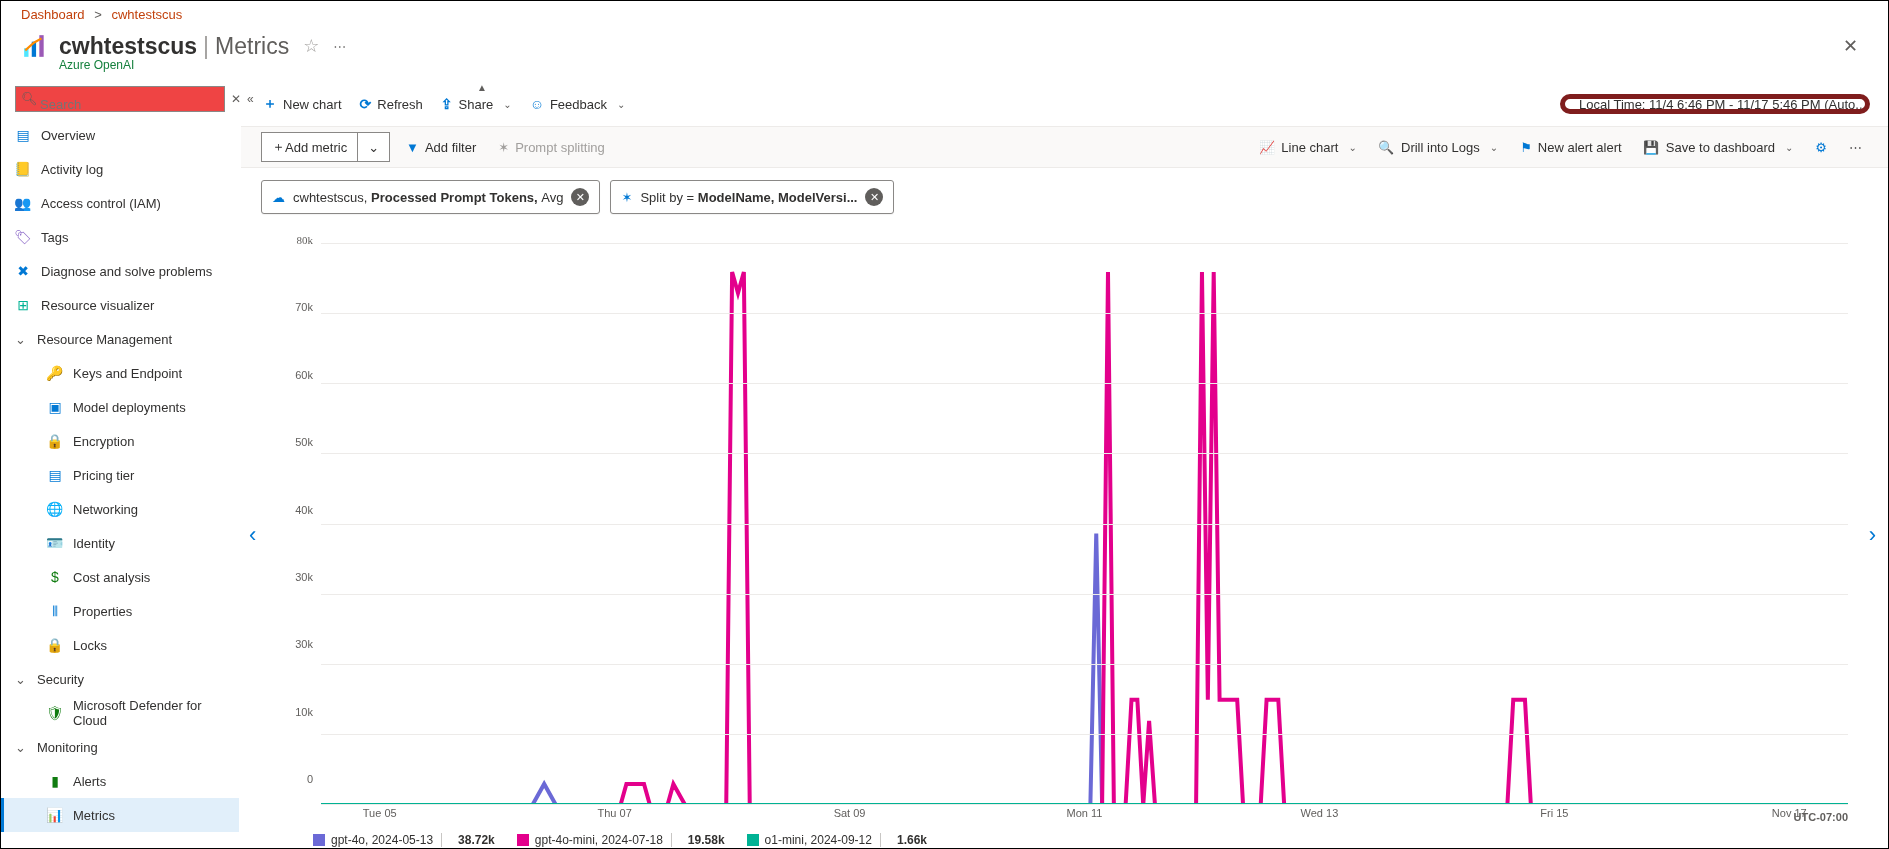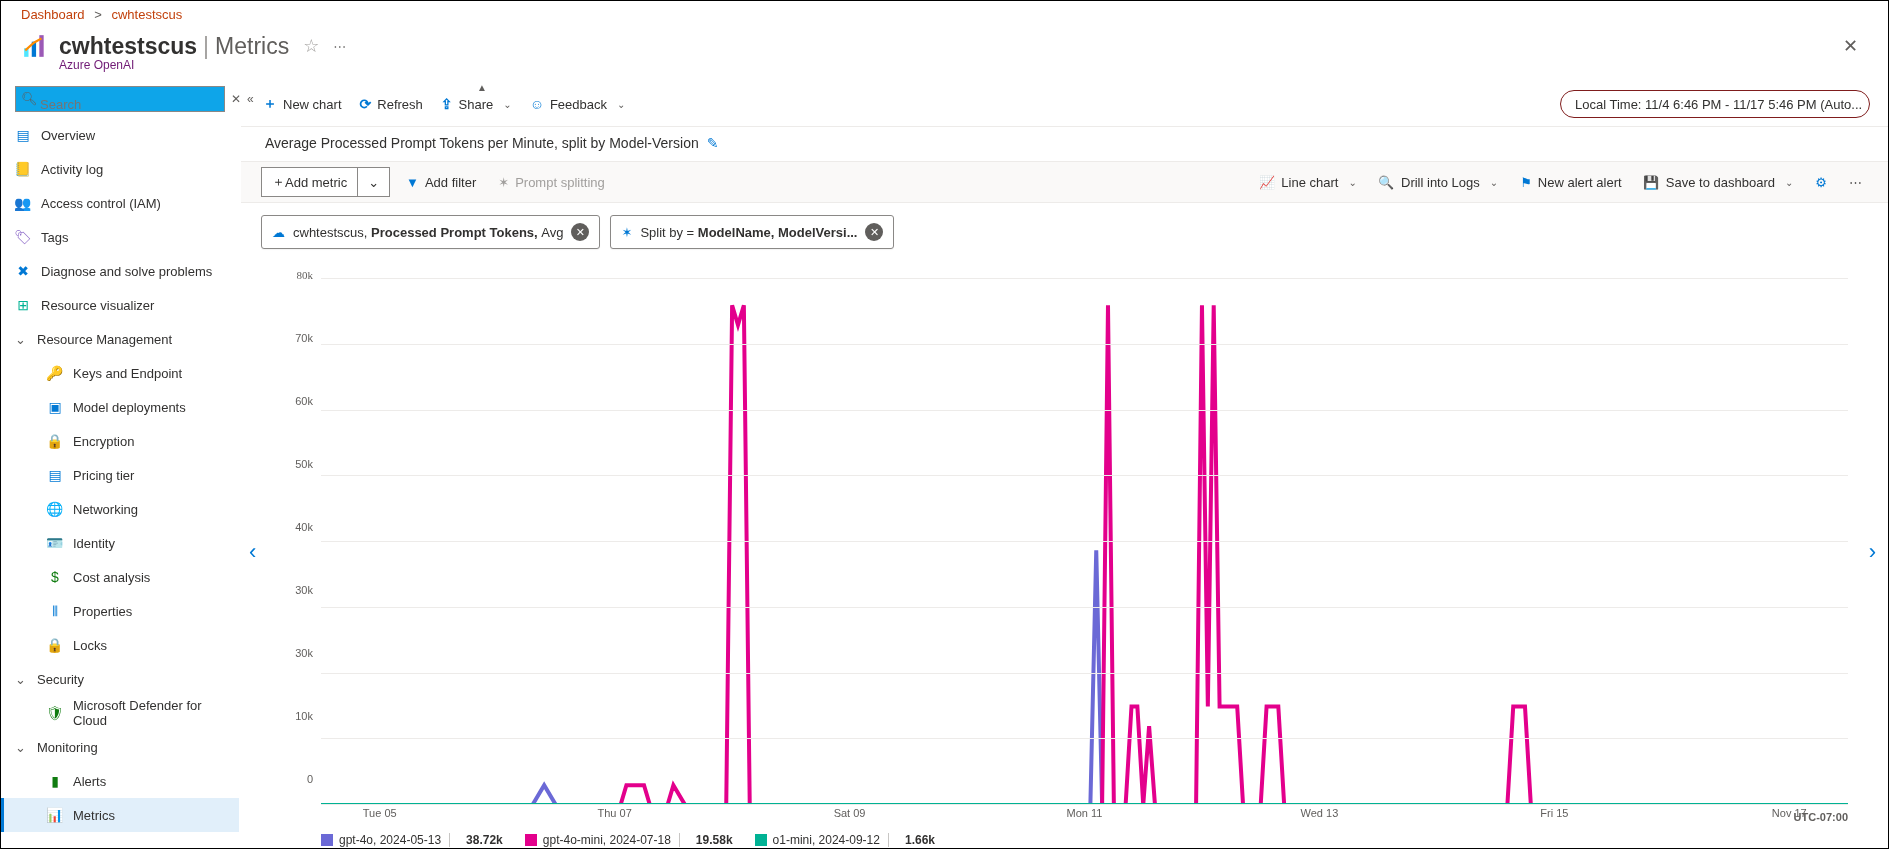--- a/index.html
+++ b/index.html
@@ -22,48 +22,48 @@
 
 
 .page-header { display:flex; align-items:center; padding: 4px 20px 0 20px; }
 .page-header .logo { width:28px; height:28px; margin-right:10px; display:flex; align-items:center; justify-content:center; }
 .page-header h1 { font-size: 23px; font-weight: 600; }
 .page-header h1 .sep { font-weight: 300; color:#a19f9d; margin:0 6px;}
 .page-header .sub { font-size: 23px; font-weight: 400; color:#605e5c;}
 .page-header .star { margin-left:14px; color:#a19f9d; font-size:18px; cursor:pointer;}
 .page-header .dots { margin-left:14px; color:#605e5c; cursor:pointer;}
 .page-header .close-x { margin-left:auto; font-size:18px; color:#605e5c; cursor:pointer; padding-right:10px;}
-.page-sub { padding: 0 20px 10px 58px; font-size:12px; color:#701a75; margin-top:-2px;}
+.page-sub { padding: 0 20px 10px 58px; font-size:12px; color:#15803d; margin-top:-2px;}
 
 
 .body-row { display:flex; height: calc(100% - 80px); }
 .sidebar { width: 240px; border-right: 0; position:relative; }
 .sidebar .search-wrap { padding: 4px 14px 6px 14px; display:flex; align-items:center; gap:6px;}
-.sidebar input.search { flex:1; height:26px; border:1px solid #8a8886; padding:10px 8px 0 24px; font-size:13px; background:#0ea5e9;}
+.sidebar input.search { flex:1; height:26px; border:1px solid #8a8886; padding:10px 8px 0 24px; font-size:13px; background:#ef4444;}
 .sidebar .search-box { position:relative; flex:1;}
 .sidebar .search-box .mag { position:absolute; left:6px; top:5px; color:#605e5c; font-size:13px;}
 .sidebar .pin { color:#605e5c; font-size:12px; cursor:pointer;}
 .sidebar .collapse { color:#605e5c; font-size:12px; cursor:pointer;}
 .sidebar .scroll { overflow-y:auto; height: calc(100% - 40px); padding-right:2px;}
 .sidebar .scroll::-webkit-scrollbar{width:16px;}
 .sidebar .scroll::-webkit-scrollbar-thumb{background:#c8c6c4;border-radius:8px;border:4px solid #fff;}
 .nav-item { display:flex; align-items:center; height:34px; padding:0 14px; cursor:pointer; gap:10px; color:#323130;}
 .nav-item.section { font-weight:400; }
 .nav-item.subsub { padding-left:46px; }
 .nav-item.active { background:#e1effa; font-weight:400; position:relative;}
 .nav-item.active::before{content:"";position:absolute;left:0;top:0;bottom:0;width:3px;background:#0078d4;}
 .nav-ico { width:16px; height:16px; display:inline-flex; align-items:center; justify-content:center; font-size:14px;}
 .chev { width:12px; display:inline-block; color:#605e5c;}
 
 
 .content { flex:1; display:flex; flex-direction:column; position:relative;}
 .toolbar { display:flex; align-items:center; height:44px; padding:0 18px 0 22px; gap:18px; border-bottom:0;}
 .toolbar .tbtn { display:flex; align-items:center; gap:6px; color:#323130; cursor:pointer; font-size:13px;}
 .toolbar .tbtn .ico { color:#0078d4; font-size:14px; font-weight:600;}
-.toolbar .time-pill { margin-left:auto; border:1px solid #7f1d1d; border-radius:14px; height:28px; padding:0 14px; display:flex; align-items:center; font-size:13px; max-width:310px; overflow:hidden; white-space:nowrap; text-overflow:ellipsis;text-align:right;}
+.toolbar .time-pill { margin-left:auto; border:5px solid #7f1d1d; border-radius:14px; height:20px; padding:0 14px; display:flex; align-items:center; font-size:13px; max-width:310px; overflow:hidden; white-space:nowrap; text-overflow:ellipsis;text-align:right;}
 
 .chart-title-row { display:flex; align-items:center; padding: 8px 22px 10px 24px; gap:8px; font-size:14px; color:#323130; border-top:1px solid #edebe9;}
 .chart-title-row .pencil { color:#0078d4; cursor:pointer;}
 
 .chart-toolbar { display:flex; align-items:center; height:42px; padding:0 20px 0 20px; gap:10px; background:#faf9f8; border-top:1px solid #edebe9; border-bottom:1px solid #edebe9;}
 .btn-split { display:flex; }
 .btn-split .seg { border:1px solid #8a8886; background:#fff; height:30px; display:flex; align-items:center; padding:0 10px; cursor:pointer;}
 .btn-split .seg+.seg{ border-left:none;}
 .link-btn { display:flex; align-items:center; gap:6px; color:#323130; cursor:pointer; font-size:13px; height:30px; padding:0 6px;}
 .link-btn .ico{ color:#0078d4;}
@@ -89,21 +89,21 @@
 .x-labels span{ position:absolute; font-size:11px; color:#605e5c; transform:translateX(-50%);}
 .x-tz { position:absolute; right:40px; bottom:26px; font-size:11px; color:#605e5c; font-weight:600;}
 
 .nav-arrow { position:absolute; top:50%; transform:translateY(-50%); color:#0078d4; font-size:22px; cursor:pointer; z-index:5; padding:6px;}
 .nav-arrow.left{ left:2px;}
 .nav-arrow.right{ right:6px;}
 
 .scroll-up-arrow { position:absolute; left:236px; top:0; color:#605e5c; font-size:10px;}
 
 
-.legend { position:absolute; left:80px; bottom:2px; display:flex; gap:22px; font-size:12px; align-items:center;}
+.legend { position:absolute; left:72px; bottom:2px; display:flex; gap:22px; font-size:12px; align-items:center;}
 .legend .item{ display:flex; align-items:center; gap:6px;}
 .legend .sw{ width:12px;height:12px;}
 .legend .val{ color:#323130; font-weight:600; border-left:1px solid #c8c6c4; padding-left:16px; margin-left:2px;}
 
 svg.lines{ position:absolute; inset:0; width:100%; height:100%;}
 </style>
 </head>
 <body>
 
 <div class="breadcrumb">
@@ -254,24 +254,20 @@
           <span class="chev-sm">⌄</span>
         </div>
       <div class="tbtn">
           <span class="ico">☺</span>
           <span>Feedback</span>
           <span class="chev-sm">⌄</span>
         </div>
       <div class="time-pill">Local Time: 11/4 6:46 PM - 11/17 5:46 PM (Auto...</div>
     </div>
 
-    <div class="chart-title-row">
-      <span>Average Processed Prompt Tokens per Minute, split by Model-Version</span>
-      <span class="pencil">✎</span>
-    </div>
 
     <div class="chart-toolbar">
       <div class="btn-split">
         <div class="seg">
             <span class="plus">＋</span>
             <span>Add metric</span>
           </div>
         <div class="seg">
             <span>⌄</span>
           </div>

